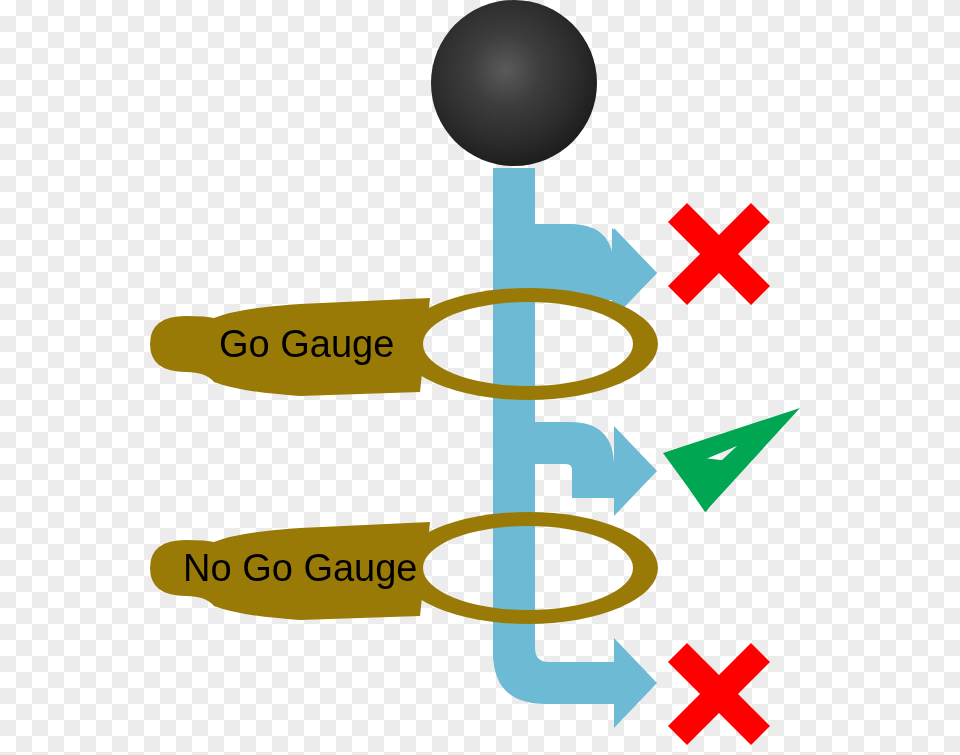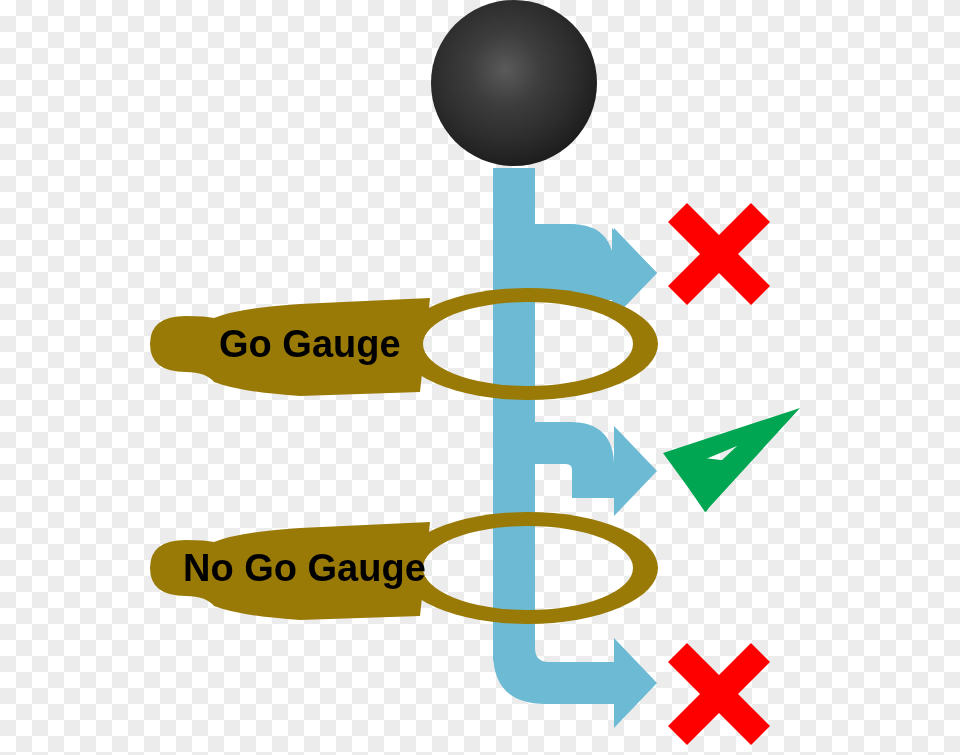--- a/index.html
+++ b/index.html
@@ -18,21 +18,20 @@
     position: relative;
     width: 960px;
     height: 755px;
     
     background-color: #ffffff;
     background-image:
       linear-gradient(45deg, #ececec 25%, transparent 25%, transparent 75%, #ececec 75%, #ececec),
       linear-gradient(45deg, #ececec 25%, transparent 25%, transparent 75%, #ececec 75%, #ececec);
     background-size: 32px 32px;
     background-position: 0 0, 16px 16px;
-    font-weight: bold;
   }
   #gauge-svg {
     position: absolute;
     top: 0;
     left: 0;
     width: 960px;
     height: 755px;
     display: block;
   }
   .gauge-label-text {

